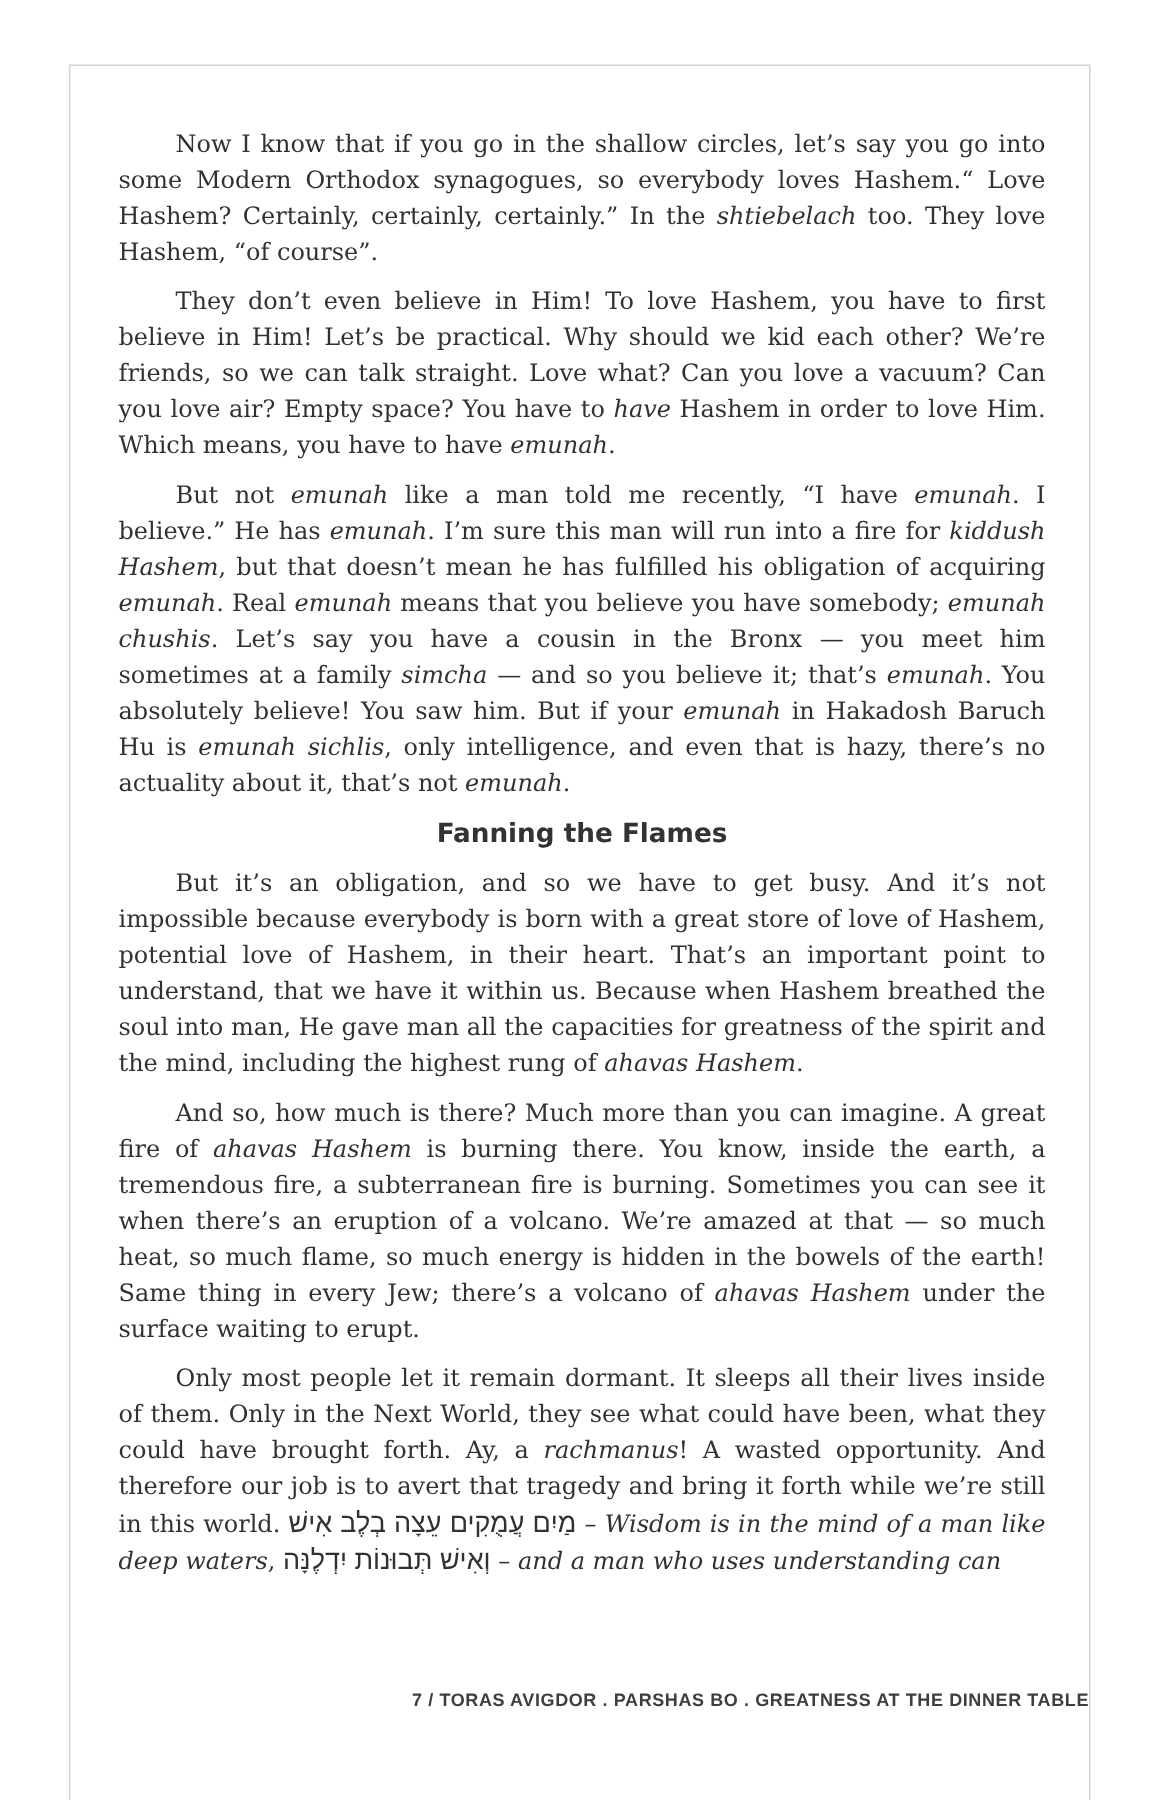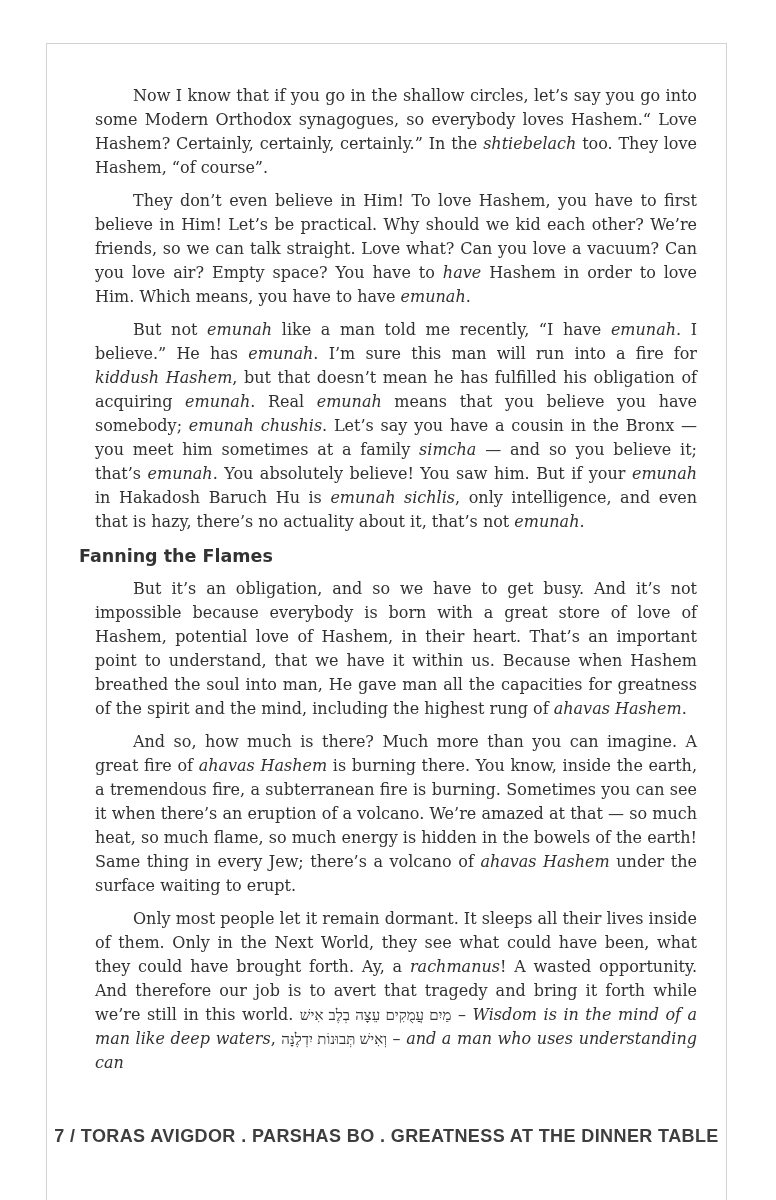--- a/index.html
+++ b/index.html
@@ -31,49 +31,49 @@
     left: 32px;
     top: 40px;
     width: 618px;
     font-family: "DejaVu Serif", "Liberation Serif", serif;
     font-size: 16px;
     line-height: 24px;
     color: #313131;
     text-align: justify;
   }
   .body-text p.paragraph {
-    margin: 0 0 9px 16px;
+    margin: 0 0 9px 0;
     text-indent: 38px;
   }
   .body-text h2.heading {
     font-family: "DejaVu Sans", "Liberation Sans", sans-serif;
     font-weight: 700;
     font-size: 17.5px;
     line-height: 26px;
     color: #333333;
-    text-align: left;
+    text-align: center;
     text-indent: 0;
     margin: 7px 0 8px 0;
   }
   .run-n { font-style: normal; }
   .run-i { font-style: italic; }
   .run-he {
-    font-family: Liberation Serif, serif;
+    font-family: Liberation Sans, sans-serif;
     font-style: normal;
-    font-size: 15px;
+    font-size: 18px;
   }
   .footer {
     position: absolute;
     left: 0;
     top: 1082px;
     width: 100%;
-    text-align: center;
+    text-align: right;
     font-family: "Liberation Sans", sans-serif;
     font-weight: 700;
-    font-size: 18px;
+    font-size: 12px;
     letter-spacing: 0.4px;
     color: #3e3e3e;
   }
 </style>
 </head>
 <body>
 
 <div class="viewport">
   <div class="sheet">
     <div class="body-text">

